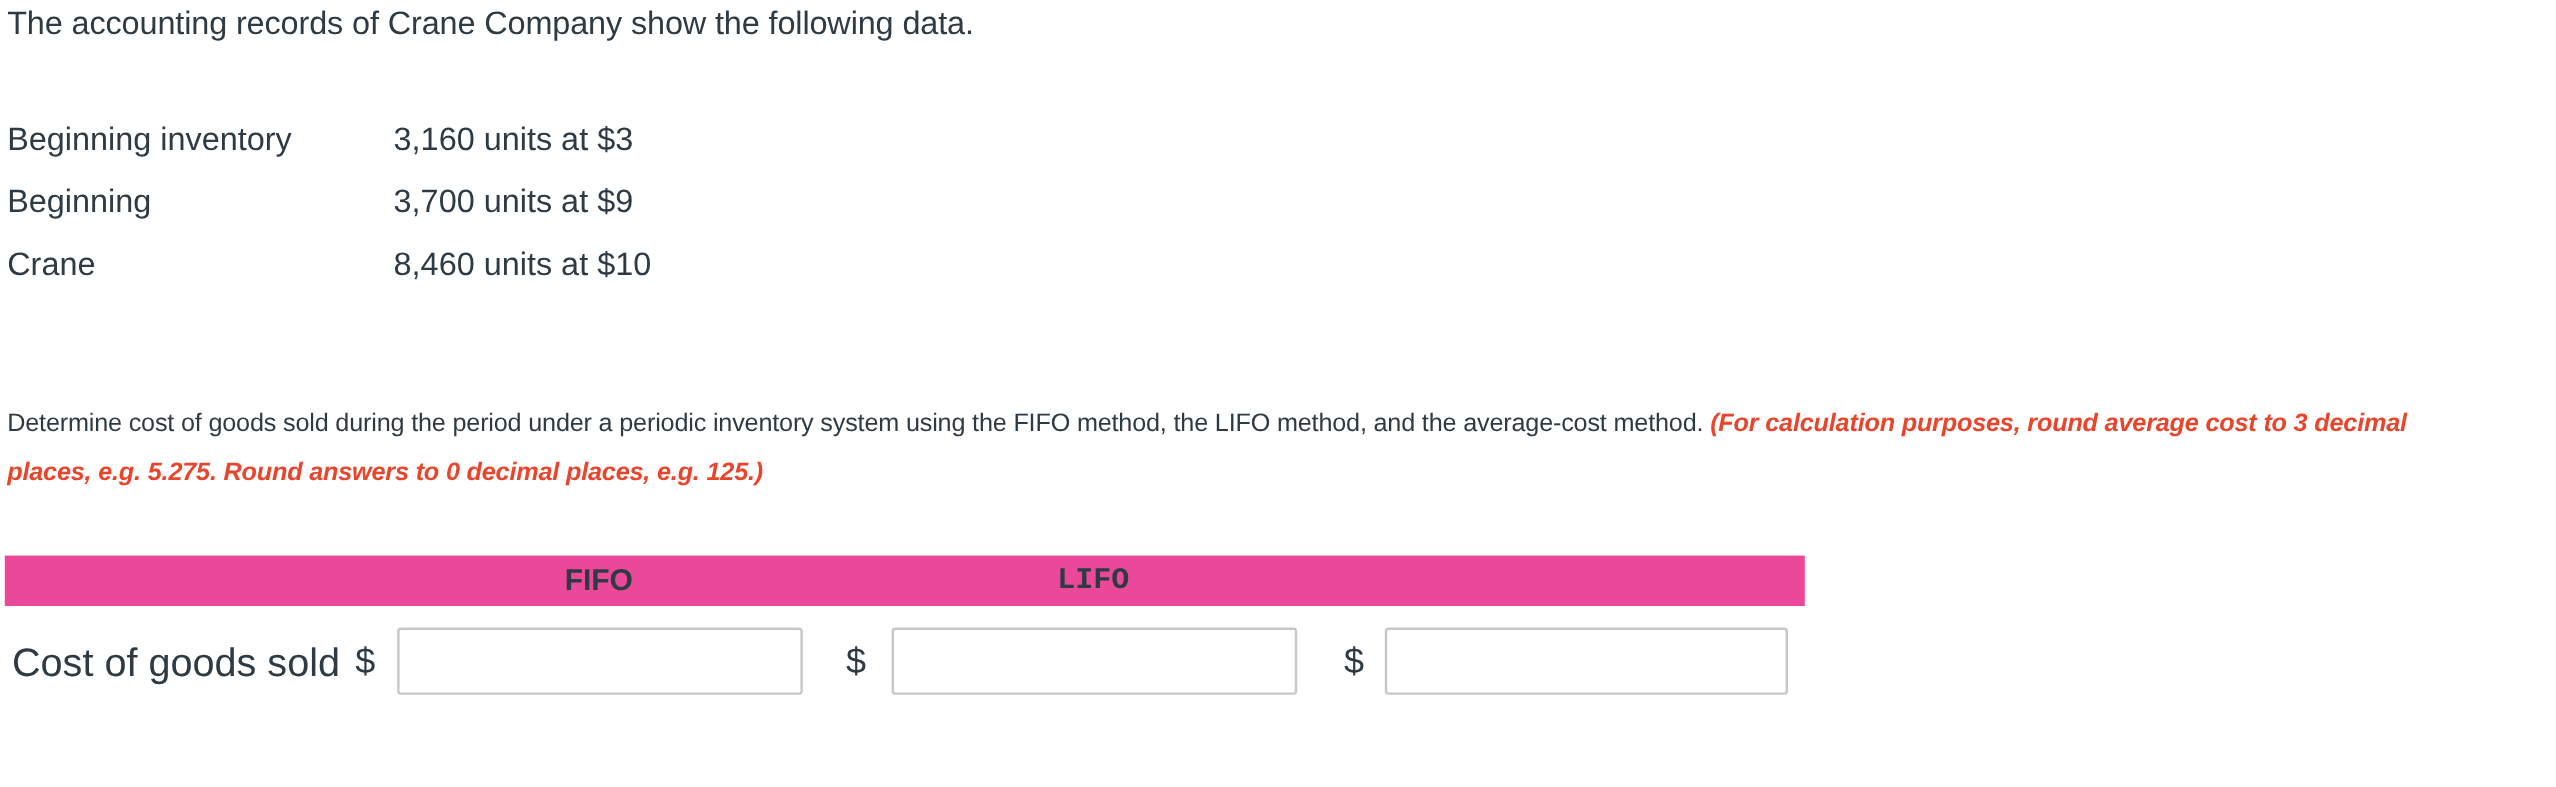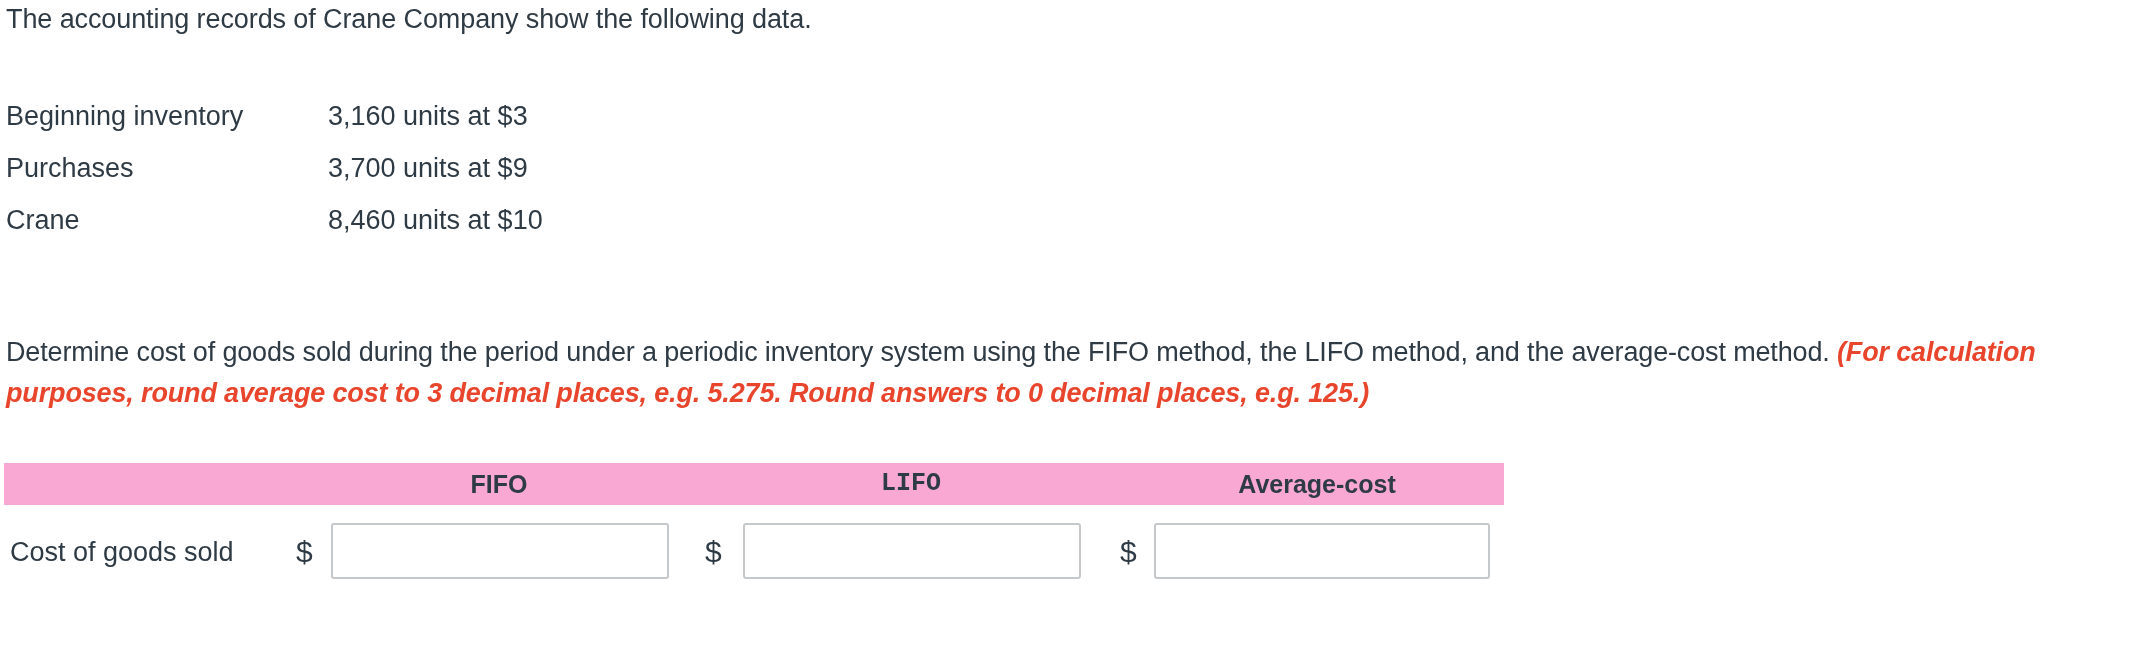--- a/index.html
+++ b/index.html
@@ -56,41 +56,41 @@
   .facts td.value {
     width: 320px;
   }
 
   
   .instruction {
     position: absolute;
     left: 6px;
     top: 332px;
     width: 2070px;
-    font-size: 27px;
+    font-size: 21px;
     line-height: 41px;
     letter-spacing: -0.15px;
   }
   .instruction .note {
     color: #e8452c;
     font-style: italic;
     font-weight: bold;
   }
 
   
   .answer-table {
     position: absolute;
     left: 4px;
     top: 463px;
     width: 1500px;
   }
   .head-row {
     position: relative;
     height: 42px;
-    background: #f9a8d4;
+    background: #ec4899;
     padding-left: 26px;
   }
   .head-cell {
     position: absolute;
     top: 0;
     height: 42px;
     line-height: 42px;
     font-size: 25px;
     font-weight: bold;
     text-align: center;
@@ -101,21 +101,21 @@
   .head-avg    { left: 1168px; width: 290px; }
 
   .input-row {
     position: relative;
     height: 97px;
   }
   .row-label {
     position: absolute;
     left: 6px;
     top: 31px;
-    font-size: 27px;
+    font-size: 33px;
     line-height: 32px;
     white-space: nowrap;
   }
   .dollar {
     position: absolute;
     top: 30px;
     font-size: 30px;
     line-height: 34px;
   }
   .d1 { left: 292px; }
@@ -147,40 +147,39 @@
 
   <div class="intro">The accounting records of Crane Company show the following data.</div>
 
   <table class="facts">
     <tbody>
       <tr>
         <td class="label">Beginning inventory</td>
         <td class="value">3,160 units at $3</td>
       </tr>
       <tr>
-        <td class="label">Purchases</td>
+        <td class="label">Beginning</td>
         <td class="value">3,700 units at $9</td>
       </tr>
       <tr>
         <td class="label">Crane</td>
         <td class="value">8,460 units at $10</td>
       </tr>
     </tbody>
   </table>
 
   <div class="instruction">
     <span>Determine cost of goods sold during the period under a periodic inventory system using the FIFO method, the LIFO method, and the average-cost method. </span><span class="note">(For calculation purposes, round average cost to 3 decimal places, e.g. 5.275. Round answers to 0 decimal places, e.g. 125.)</span>
   </div>
 
   <div class="answer-table">
 
     <div class="head-row">
       <div class="head-cell head-fifo">FIFO</div>
       <div class="head-cell head-lifo">LIFO</div>
-      <div class="head-cell head-avg">Average-cost</div>
     </div>
 
     <div class="input-row">
       <div class="row-label">Cost of goods sold</div>
 
       <div class="dollar d1">$</div>
       <input class="cell-input i1" type="text" placeholder="" style="">
 
       <div class="dollar d2">$</div>
       <input class="cell-input i2" type="text" placeholder="" style="">

